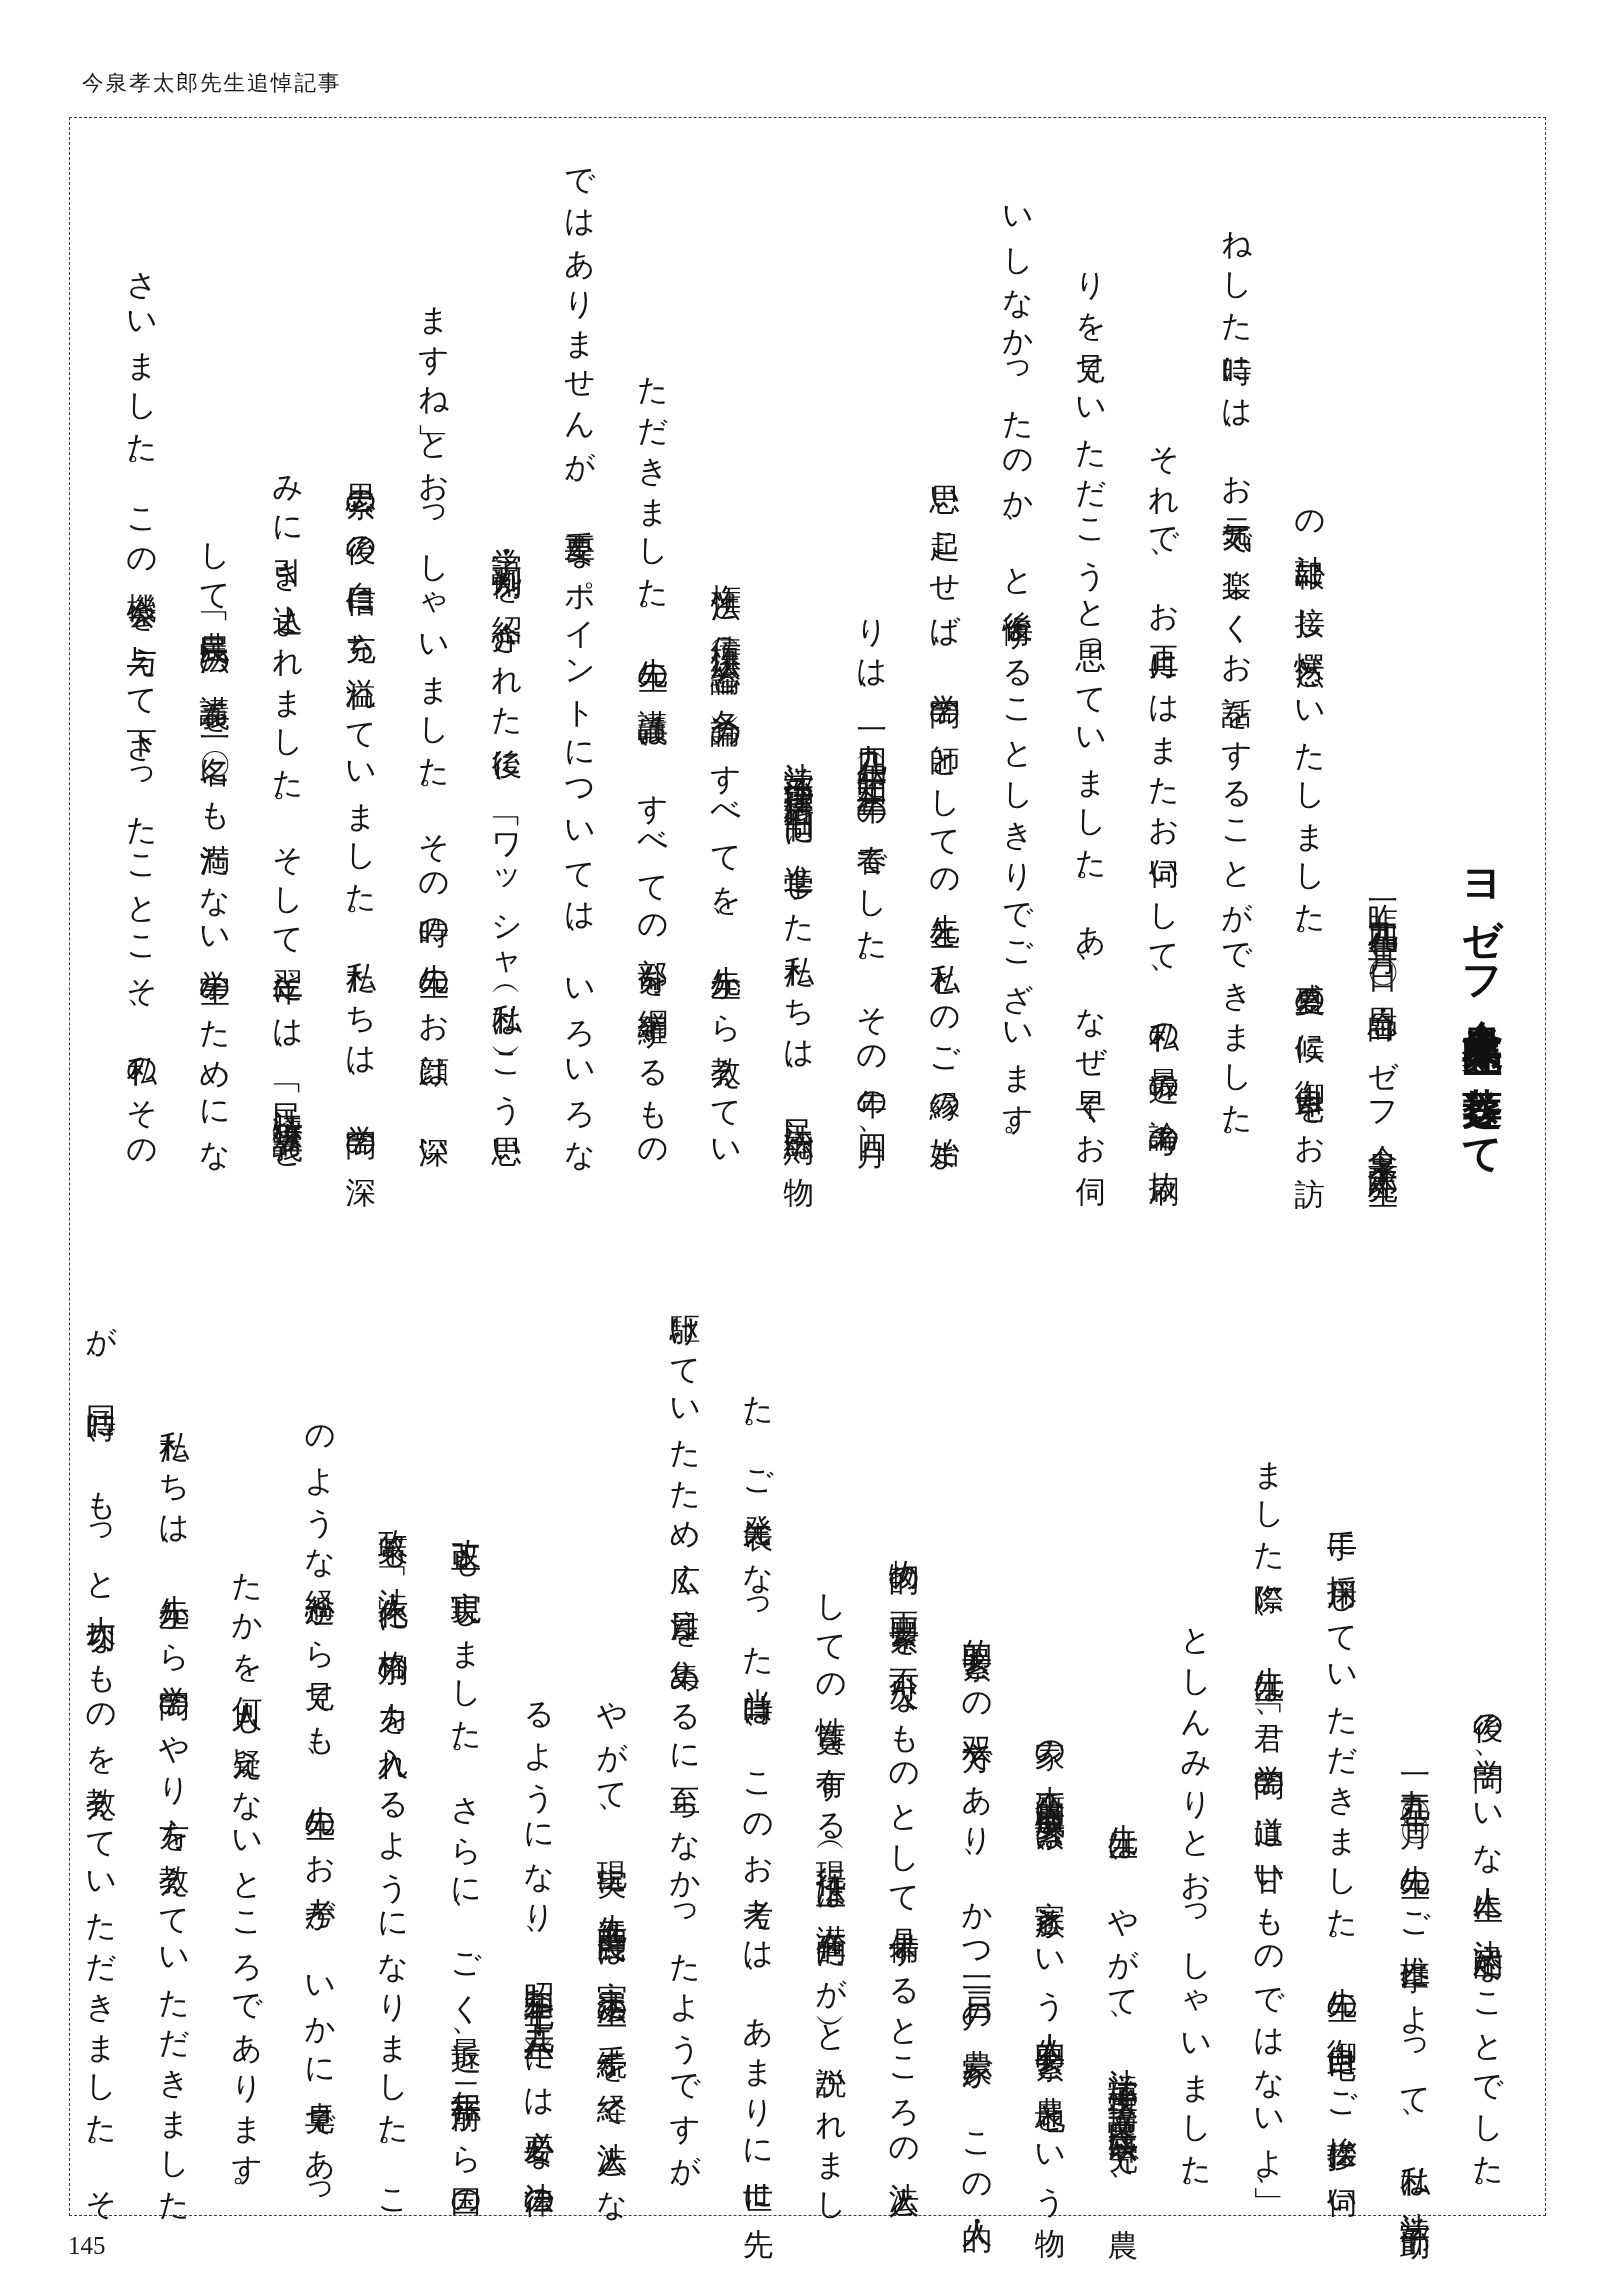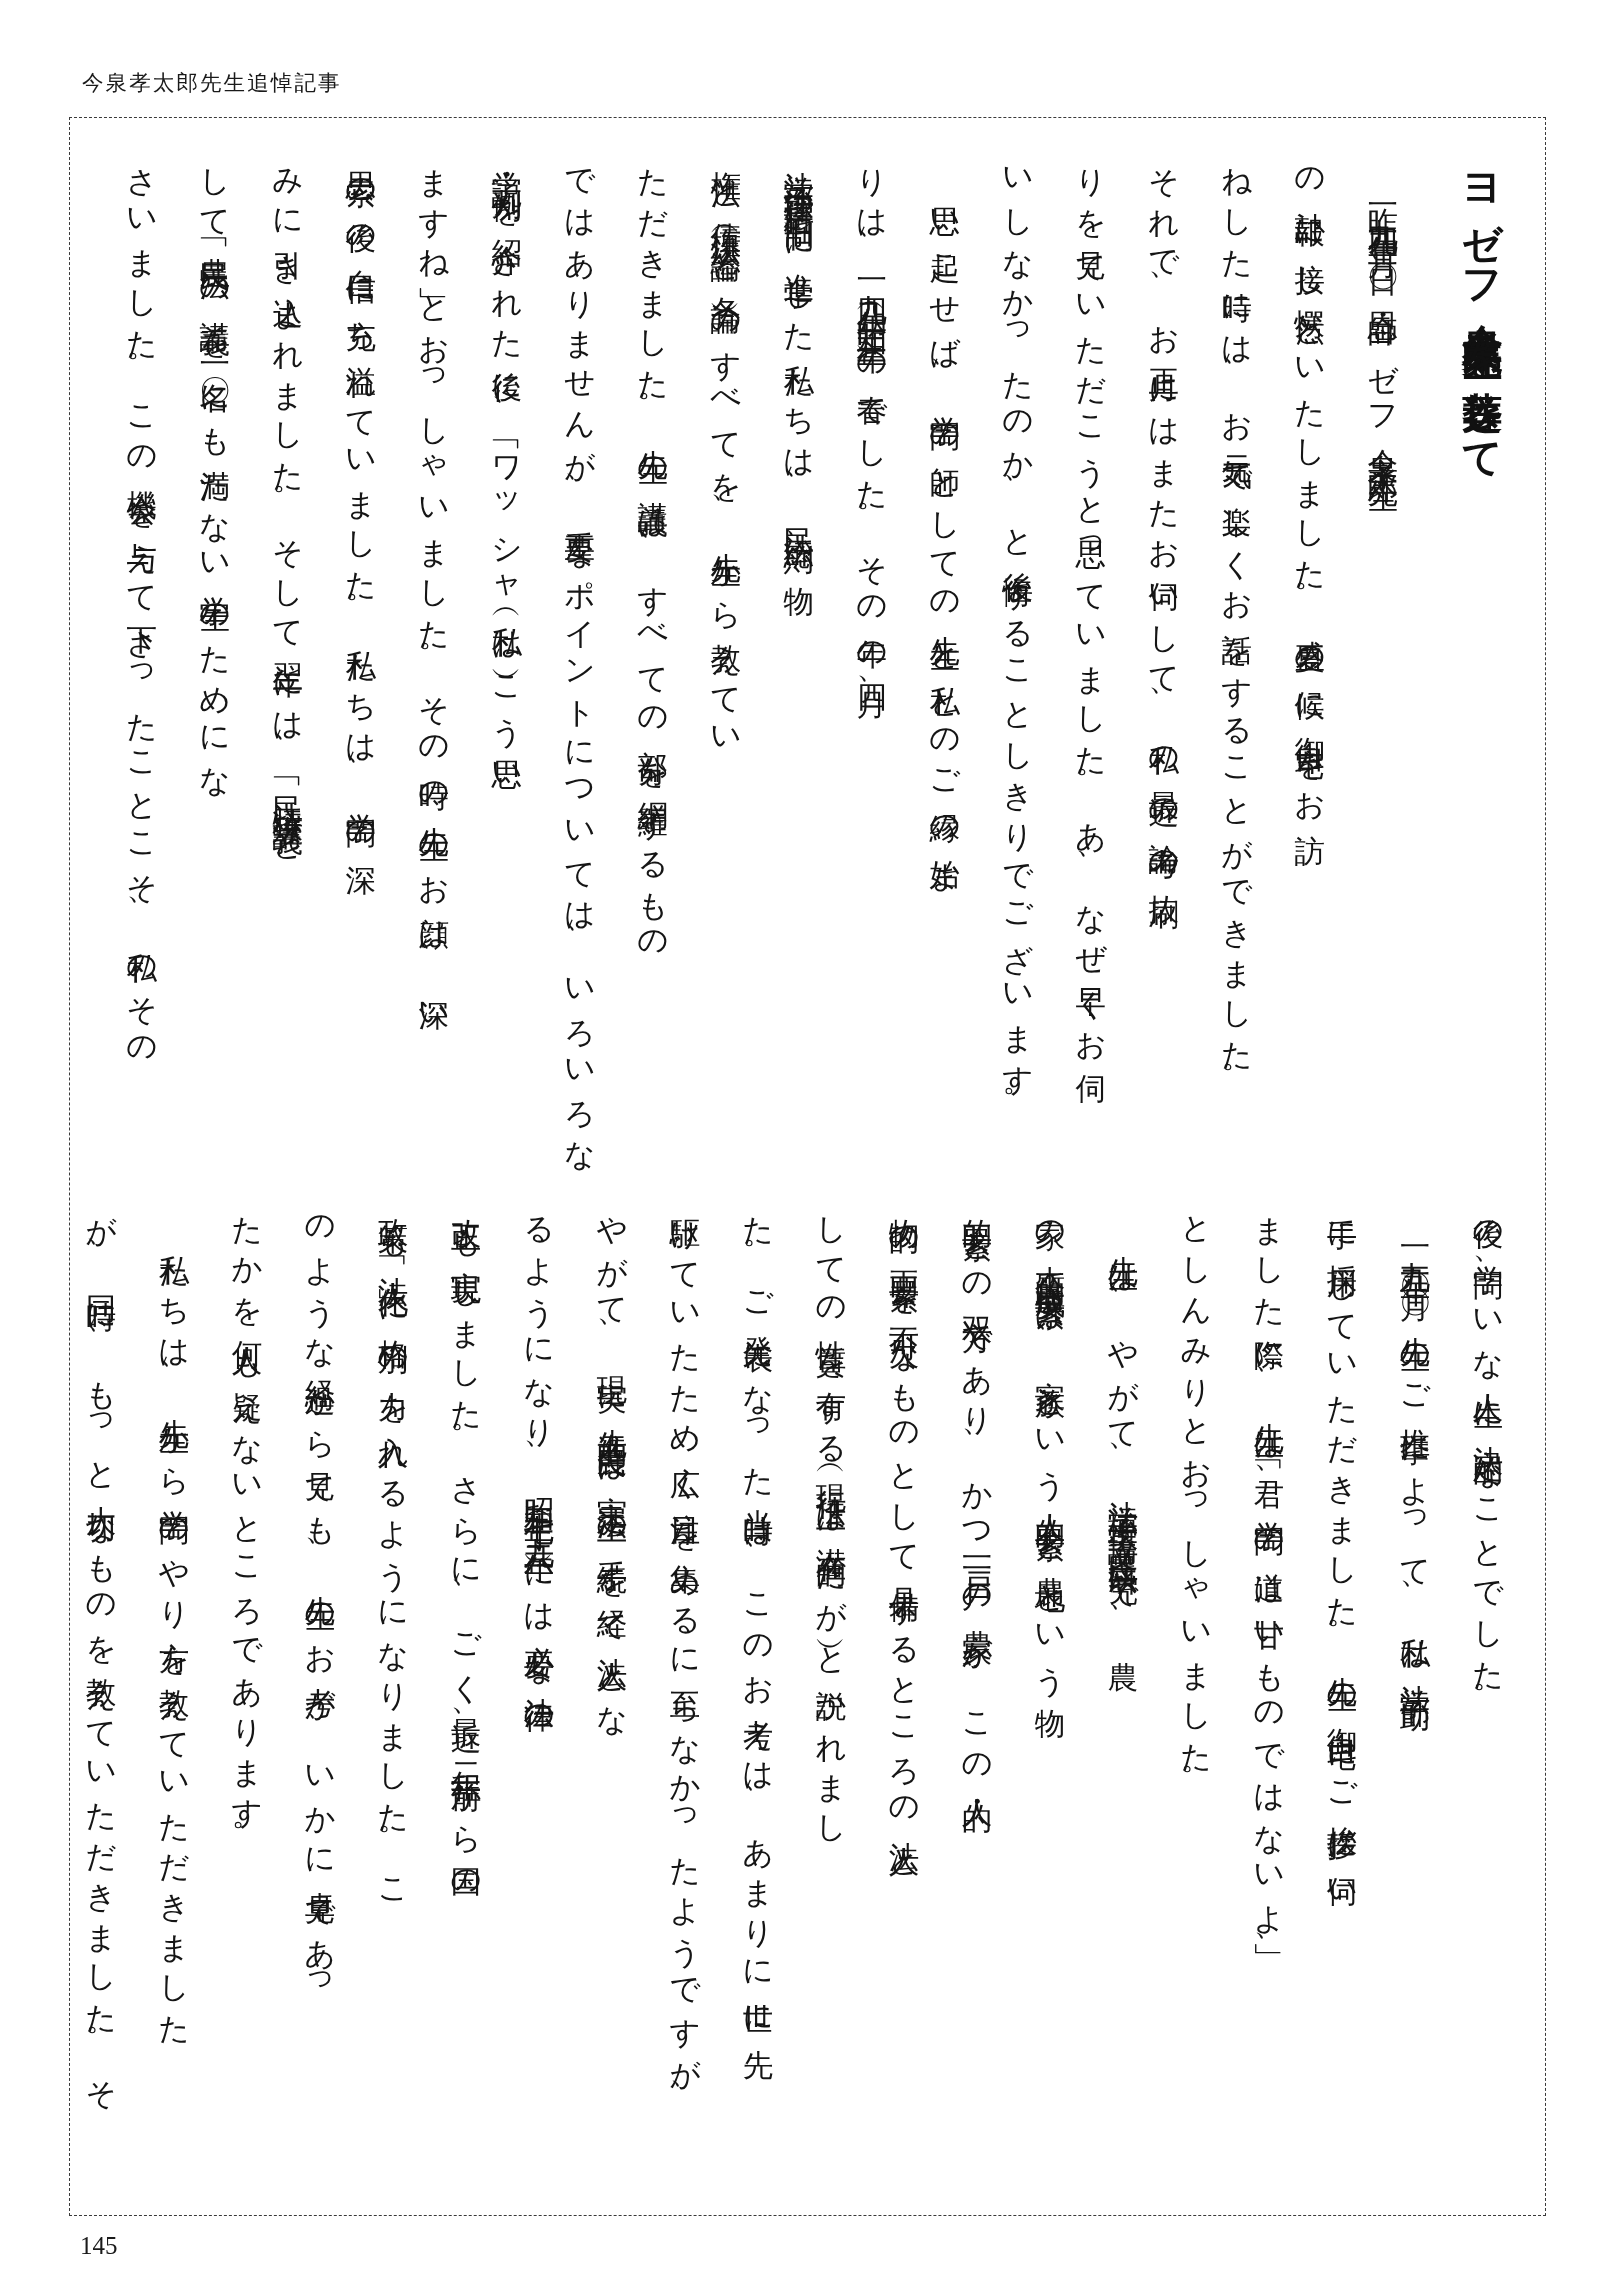--- a/index.html
+++ b/index.html
@@ -8,20 +8,21 @@
     background: #ffffff;
   }
   .page {
     position: relative;
     width: 1617px;
     height: 2295px;
     background: #ffffff;
     color: #151515;
     font-family: "Liberation Serif", "DejaVu Serif", serif;
     overflow: hidden;
+    text-align: right;
   }
   .running-head {
     position: absolute;
     left: 82px;
     top: 68px;
     font-size: 21.5px;
     letter-spacing: 2.1px;
     color: #1a1a1a;
     white-space: nowrap;
   }
@@ -54,21 +55,21 @@
   .lines { height: 100%; }
   .vline {
     font-size: 30.5px;
     letter-spacing: 5.6px;
     line-height: 73px;
     white-space: nowrap;
     color: #151515;
   }
   .page-number {
     position: absolute;
-    left: 80px;
+    left: 68px;
     top: 2232px;
     font-size: 25px;
     color: #1a1a1a;
   }
 </style>
 </head>
 <body>
 
 <div class="page">
 

